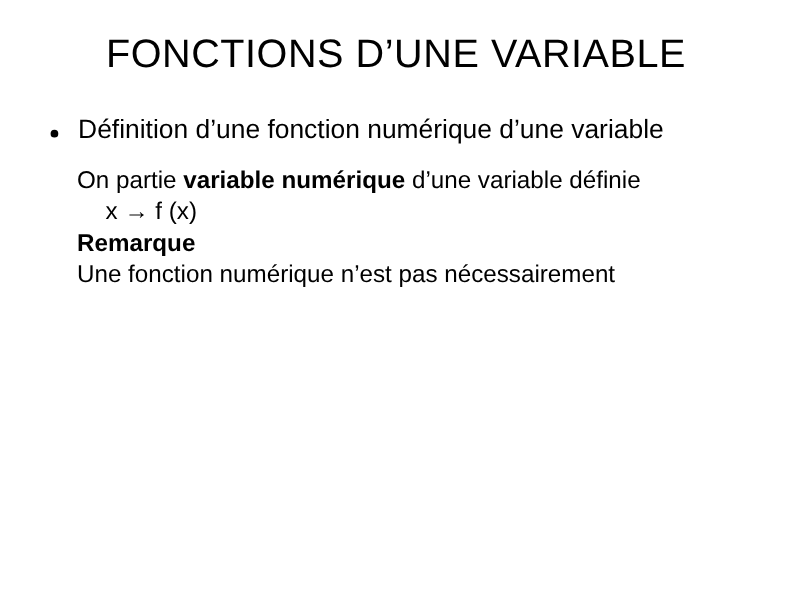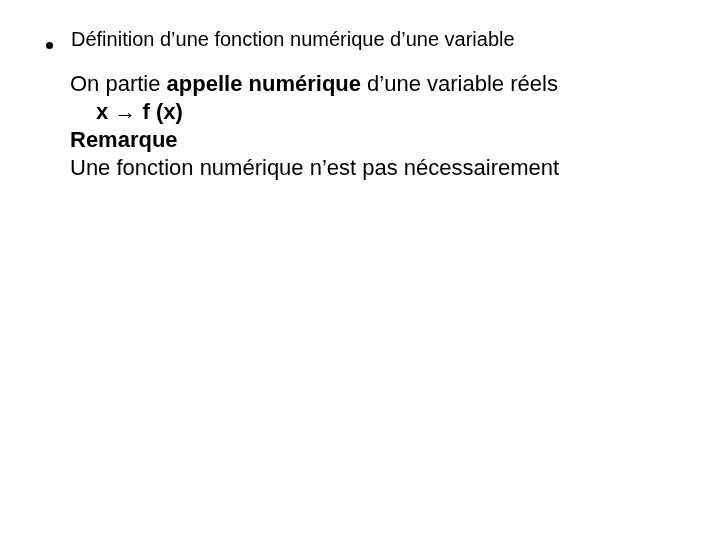--- a/index.html
+++ b/index.html
@@ -34,51 +34,51 @@
     width: 7px;
     height: 7px;
     background: #000;
     border-radius: 50%;
     margin-top: 14px;
     margin-right: 18px;
     flex: none;
     margin-left: -2px;
   }
   .bullet-text {
-    font-size: 20px;
+    font-size: 24px;
     line-height: 1.18;
   }
   .body {
     margin-left: 22px;
     font-size: 22px;
     line-height: 1.28;
   }
   .body .line {
     display: block;
   }
   .body .indent {
     padding-left: 26px;
-    font-weight: bold;
   }
   .body b { font-weight: 700; }
   .sup { font-size: 0.65em; vertical-align: super; line-height: 0; }
 </style>
 </head>
 <body>
 
 <div class="slide">
 
+  <h1 class="title">FONCTIONS D’UNE VARIABLE</h1>
 
   <div class="bullet-row">
     <span class="bullet-dot"></span>
     <span class="bullet-text">Définition d’une fonction numérique d’une variable</span>
   </div>
 
   <div class="body">
     <span class="line">
-      <span>On partie </span><b>appelle numérique</b><span> d’une variable réels</span>
+      <span>On partie </span><b>variable numérique</b><span> d’une variable définie</span>
     </span>
     <span class="line indent">x → f (x)</span>
     <span class="line"><b>Remarque</b></span>
     <span class="line">Une fonction numérique n’est pas nécessairement</span>
   </div>
 
 </div>
 
 </body></html>

